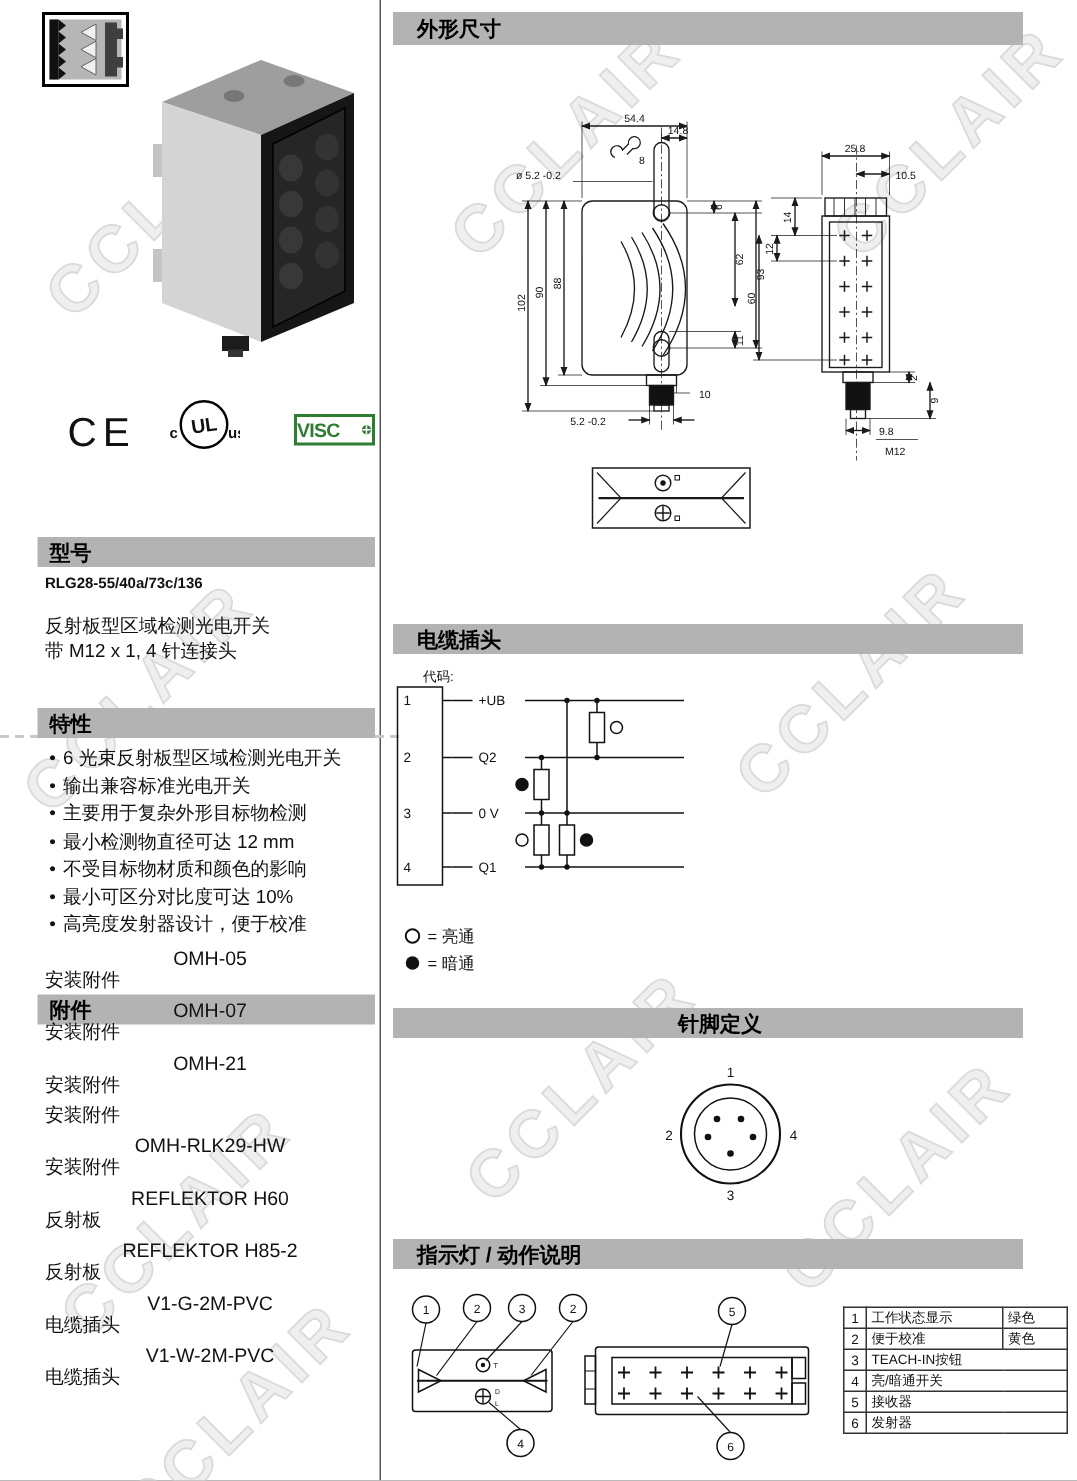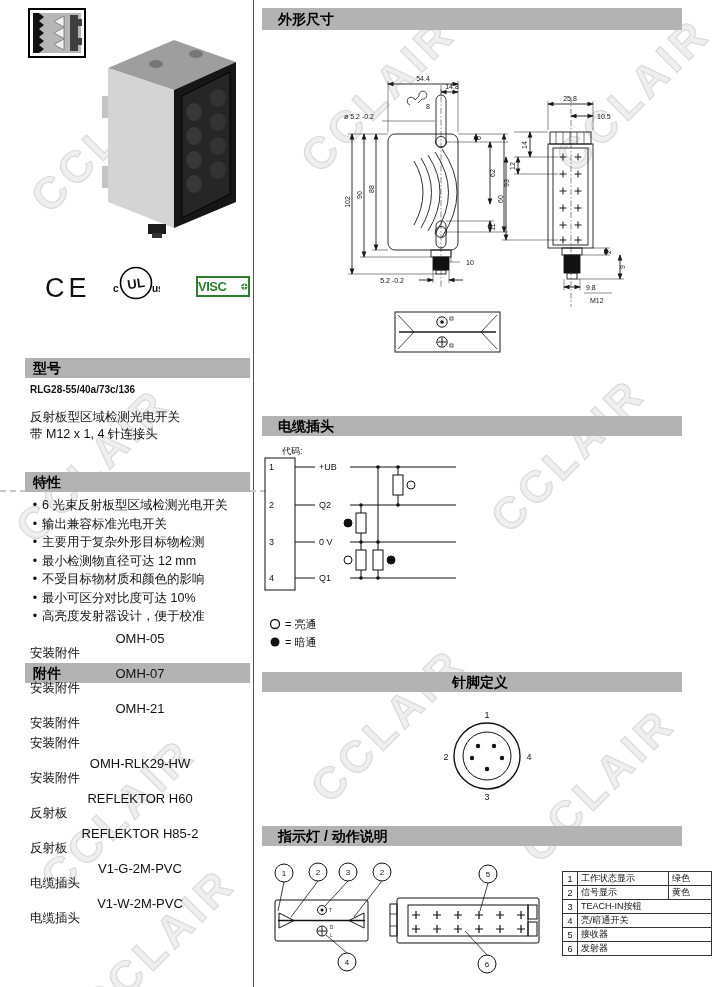--- a/index.html
+++ b/index.html
@@ -467,21 +467,21 @@
   <div class="z" style="left:562px;top:871px;">
     <table class="ind">
       <tbody>
           <tr>
         <td class="n">1</td>
         <td>工作状态显示</td>
         <td class="clr">绿色</td>
       </tr>
       <tr>
         <td class="n">2</td>
-        <td>信号显示</td>
+        <td>便于校准</td>
         <td class="clr">黄色</td>
       </tr>
       <tr>
         <td class="n">3</td>
         <td colspan="2">TEACH-IN按钮</td>
       </tr>
       <tr>
         <td class="n">4</td>
         <td colspan="2">亮/暗通开关</td>
       </tr>

